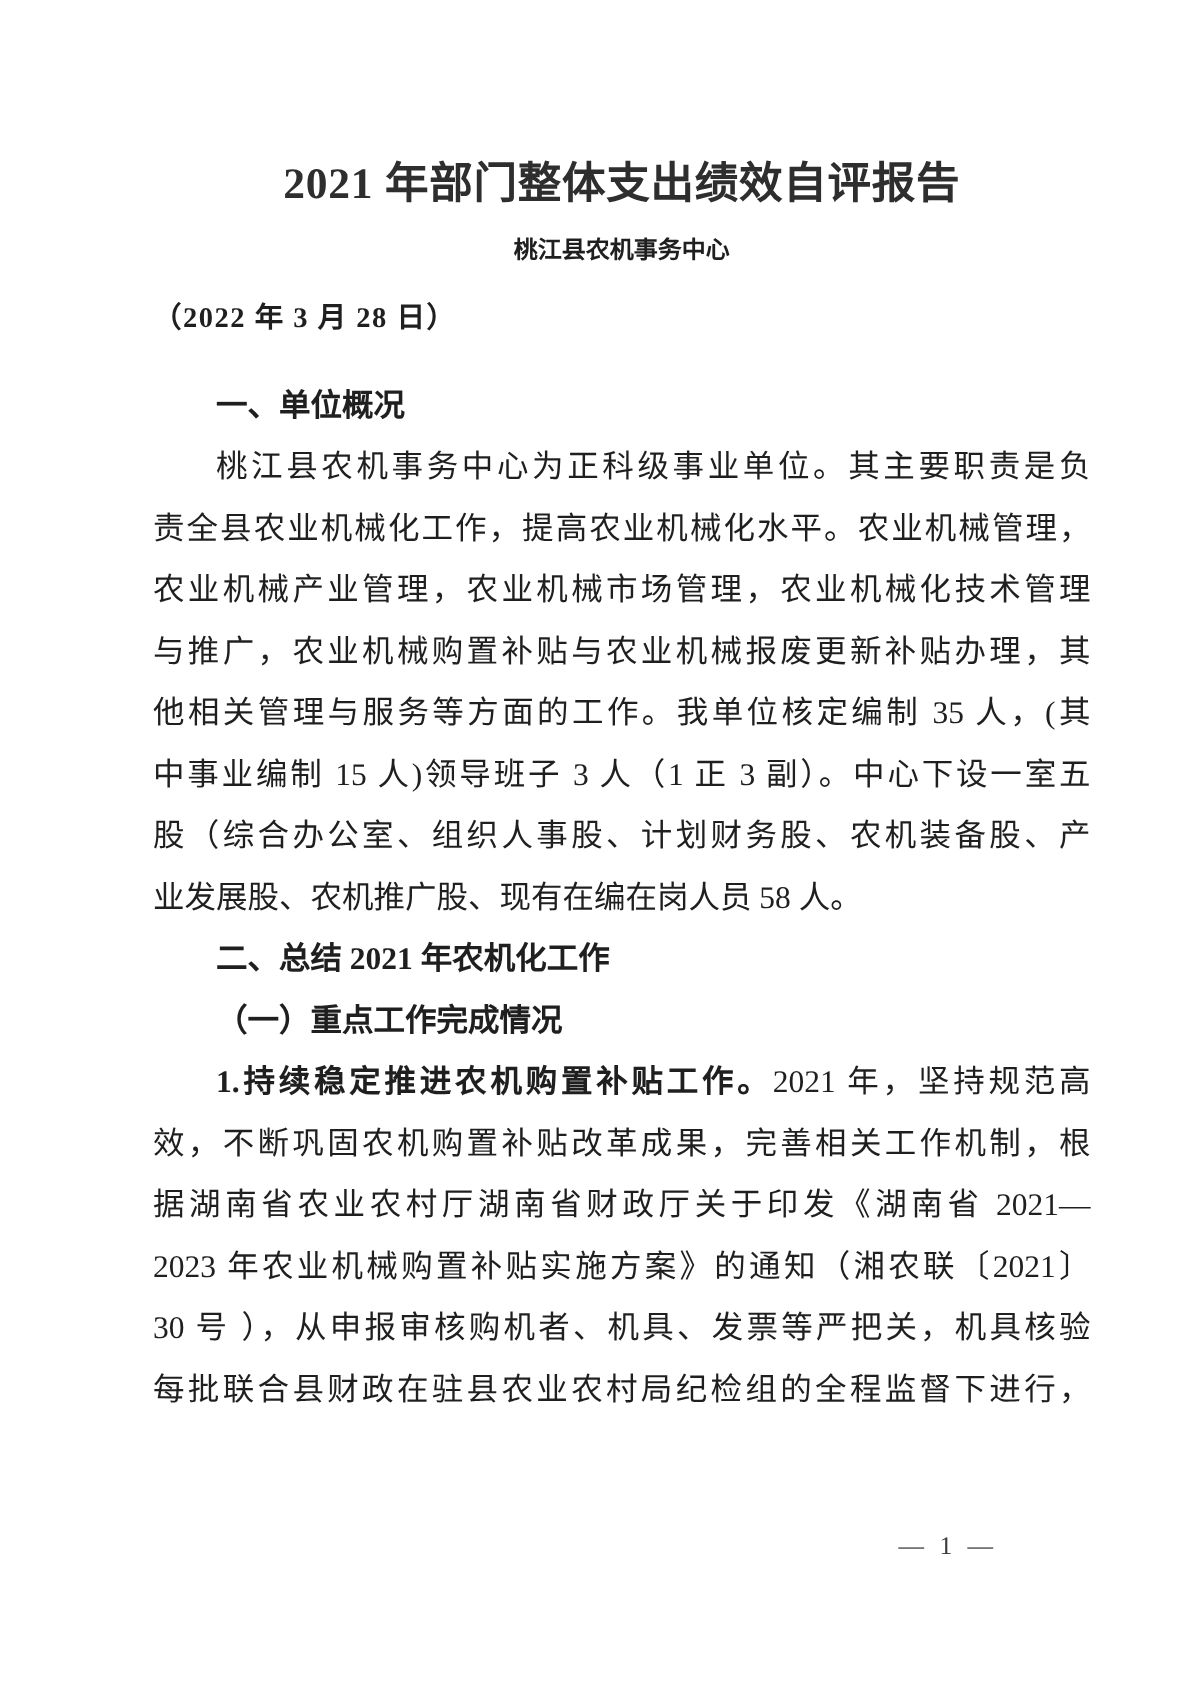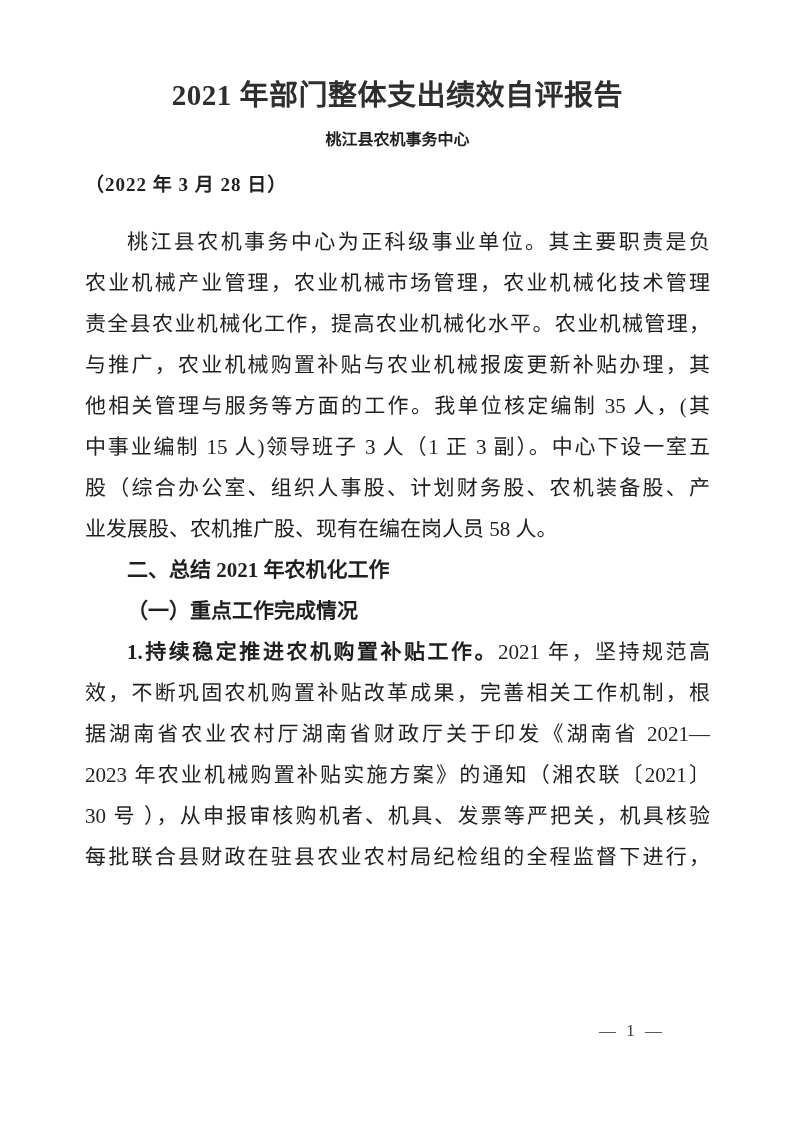--- a/index.html
+++ b/index.html
@@ -11,24 +11,24 @@
     position: relative;
     width: 793px;
     height: 1122px;
     background: #ffffff;
     overflow: hidden;
     color: #1f1f1f;
     font-family: "Liberation Serif", serif;
   }
   .content {
     position: absolute;
-    left: 85px;
+    left: 102px;
     top: 0;
     width: 625px;
-    padding-top: 73px;
+    padding-top: 101px;
   }
   .title {
     margin: 0;
     font-size: 29px;
     line-height: 44px;
     font-weight: bold;
     text-align: center;
     color: #2e2e2e;
     letter-spacing: 0.5px;
   }
@@ -86,25 +86,26 @@
   <div class="content">
 
     <h1 class="title">2021 年部门整体支出绩效自评报告</h1>
 
     <div class="subtitle">桃江县农机事务中心</div>
 
     <div class="dateline">（2022 年 3 月 28 日）</div>
 
     <div class="body-text">
 
+      <div class="tline heading indent">一、单位概况</div>
 
       <div>
           <div class="tline indent">桃江县农机事务中心为正科级事业单位。其主要职责是负</div>
+          <div class="tline">责全县农业机械化工作，提高农业机械化水平。农业机械管理，</div>
           <div class="tline">农业机械产业管理，农业机械市场管理，农业机械化技术管理</div>
-          <div class="tline">责全县农业机械化工作，提高农业机械化水平。农业机械管理，</div>
           <div class="tline">与推广，农业机械购置补贴与农业机械报废更新补贴办理，其</div>
           <div class="tline">他相关管理与服务等方面的工作。我单位核定编制 35 人，(其</div>
           <div class="tline">中事业编制 15 人)领导班子 3 人（1 正 3 副）。中心下设一室五</div>
           <div class="tline">股（综合办公室、组织人事股、计划财务股、农机装备股、产</div>
         </div>
 
       <div class="tline lastline">业发展股、农机推广股、现有在编在岗人员 58 人。</div>
 
       <div class="tline heading indent">二、总结 2021 年农机化工作</div>
 

